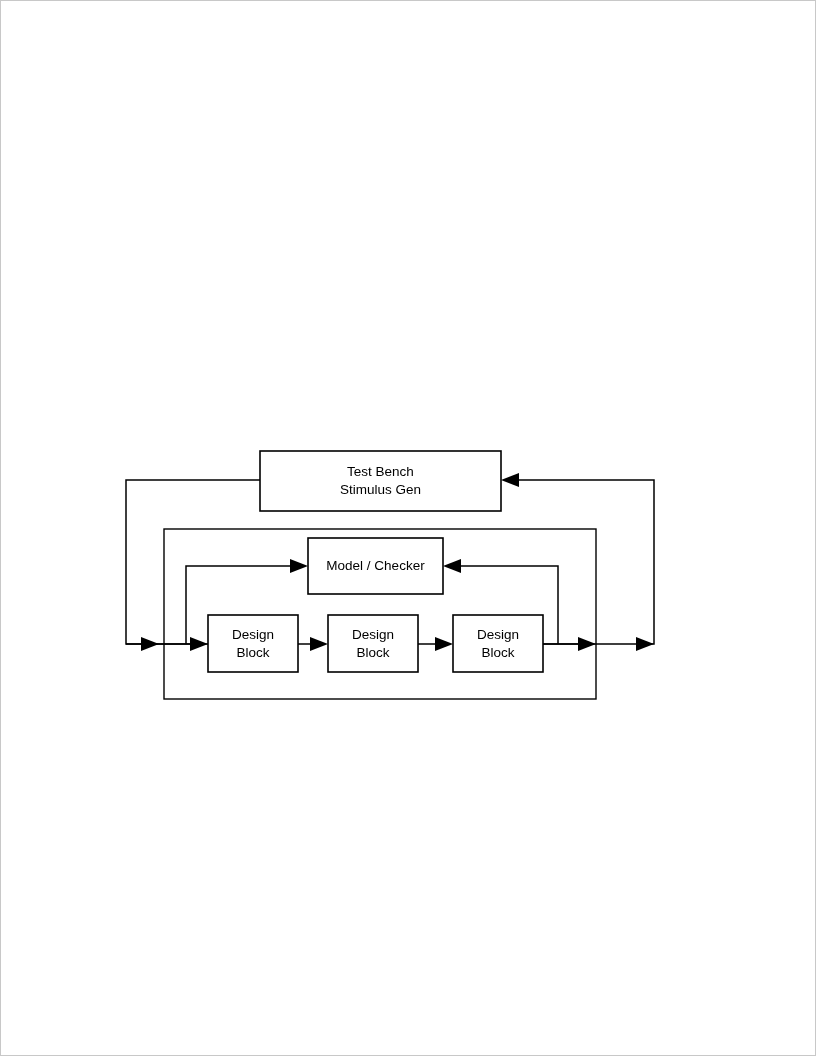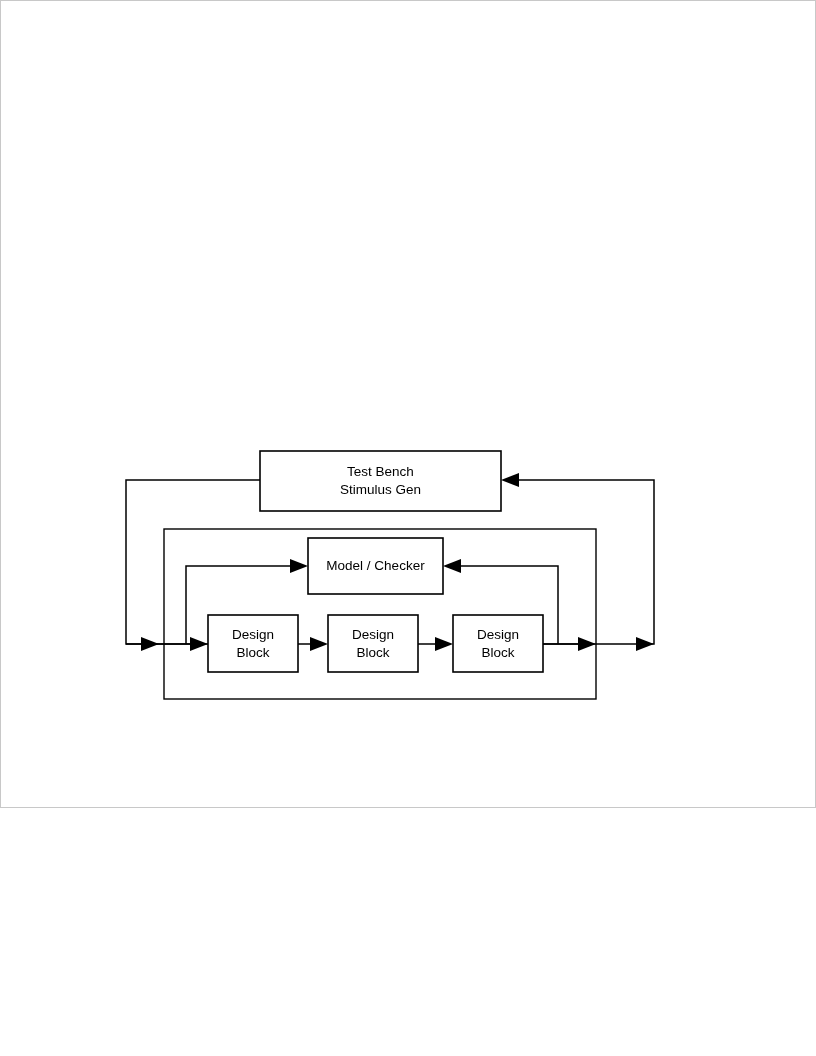--- a/index.html
+++ b/index.html
@@ -7,21 +7,21 @@
     margin: 0;
     padding: 0;
     background: #ffffff;
   }
   body {
     font-family: "Liberation Sans", sans-serif;
   }
   #page {
     position: relative;
     width: 816px;
-    height: 808px;
+    height: 1056px;
     background: #ffffff;
     border: 1px solid #c8c8c8;
     box-sizing: border-box;
     overflow: hidden;
   }
   #diagram {
     position: absolute;
     left: 0;
     top: 0;
     width: 816px;

